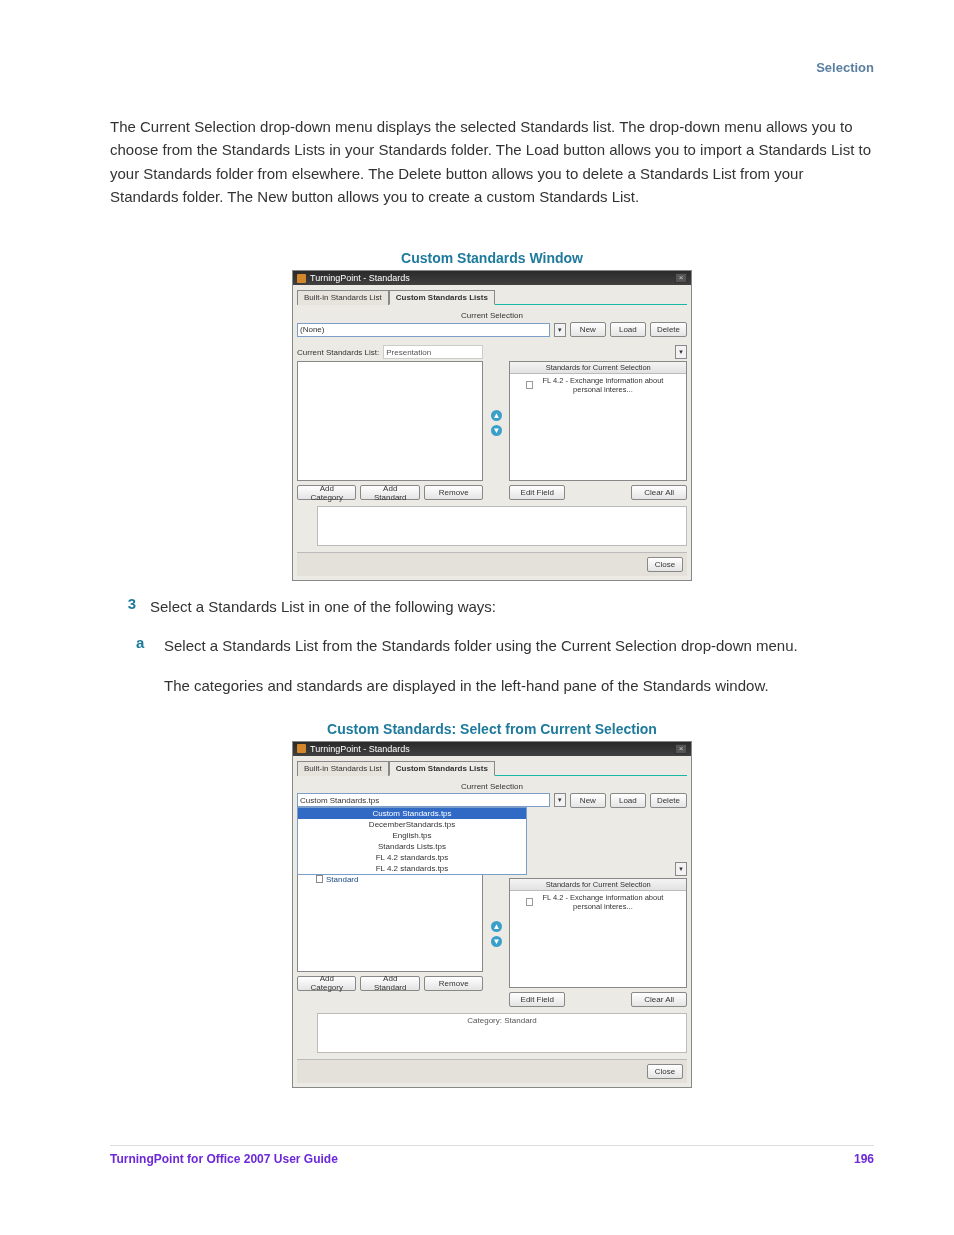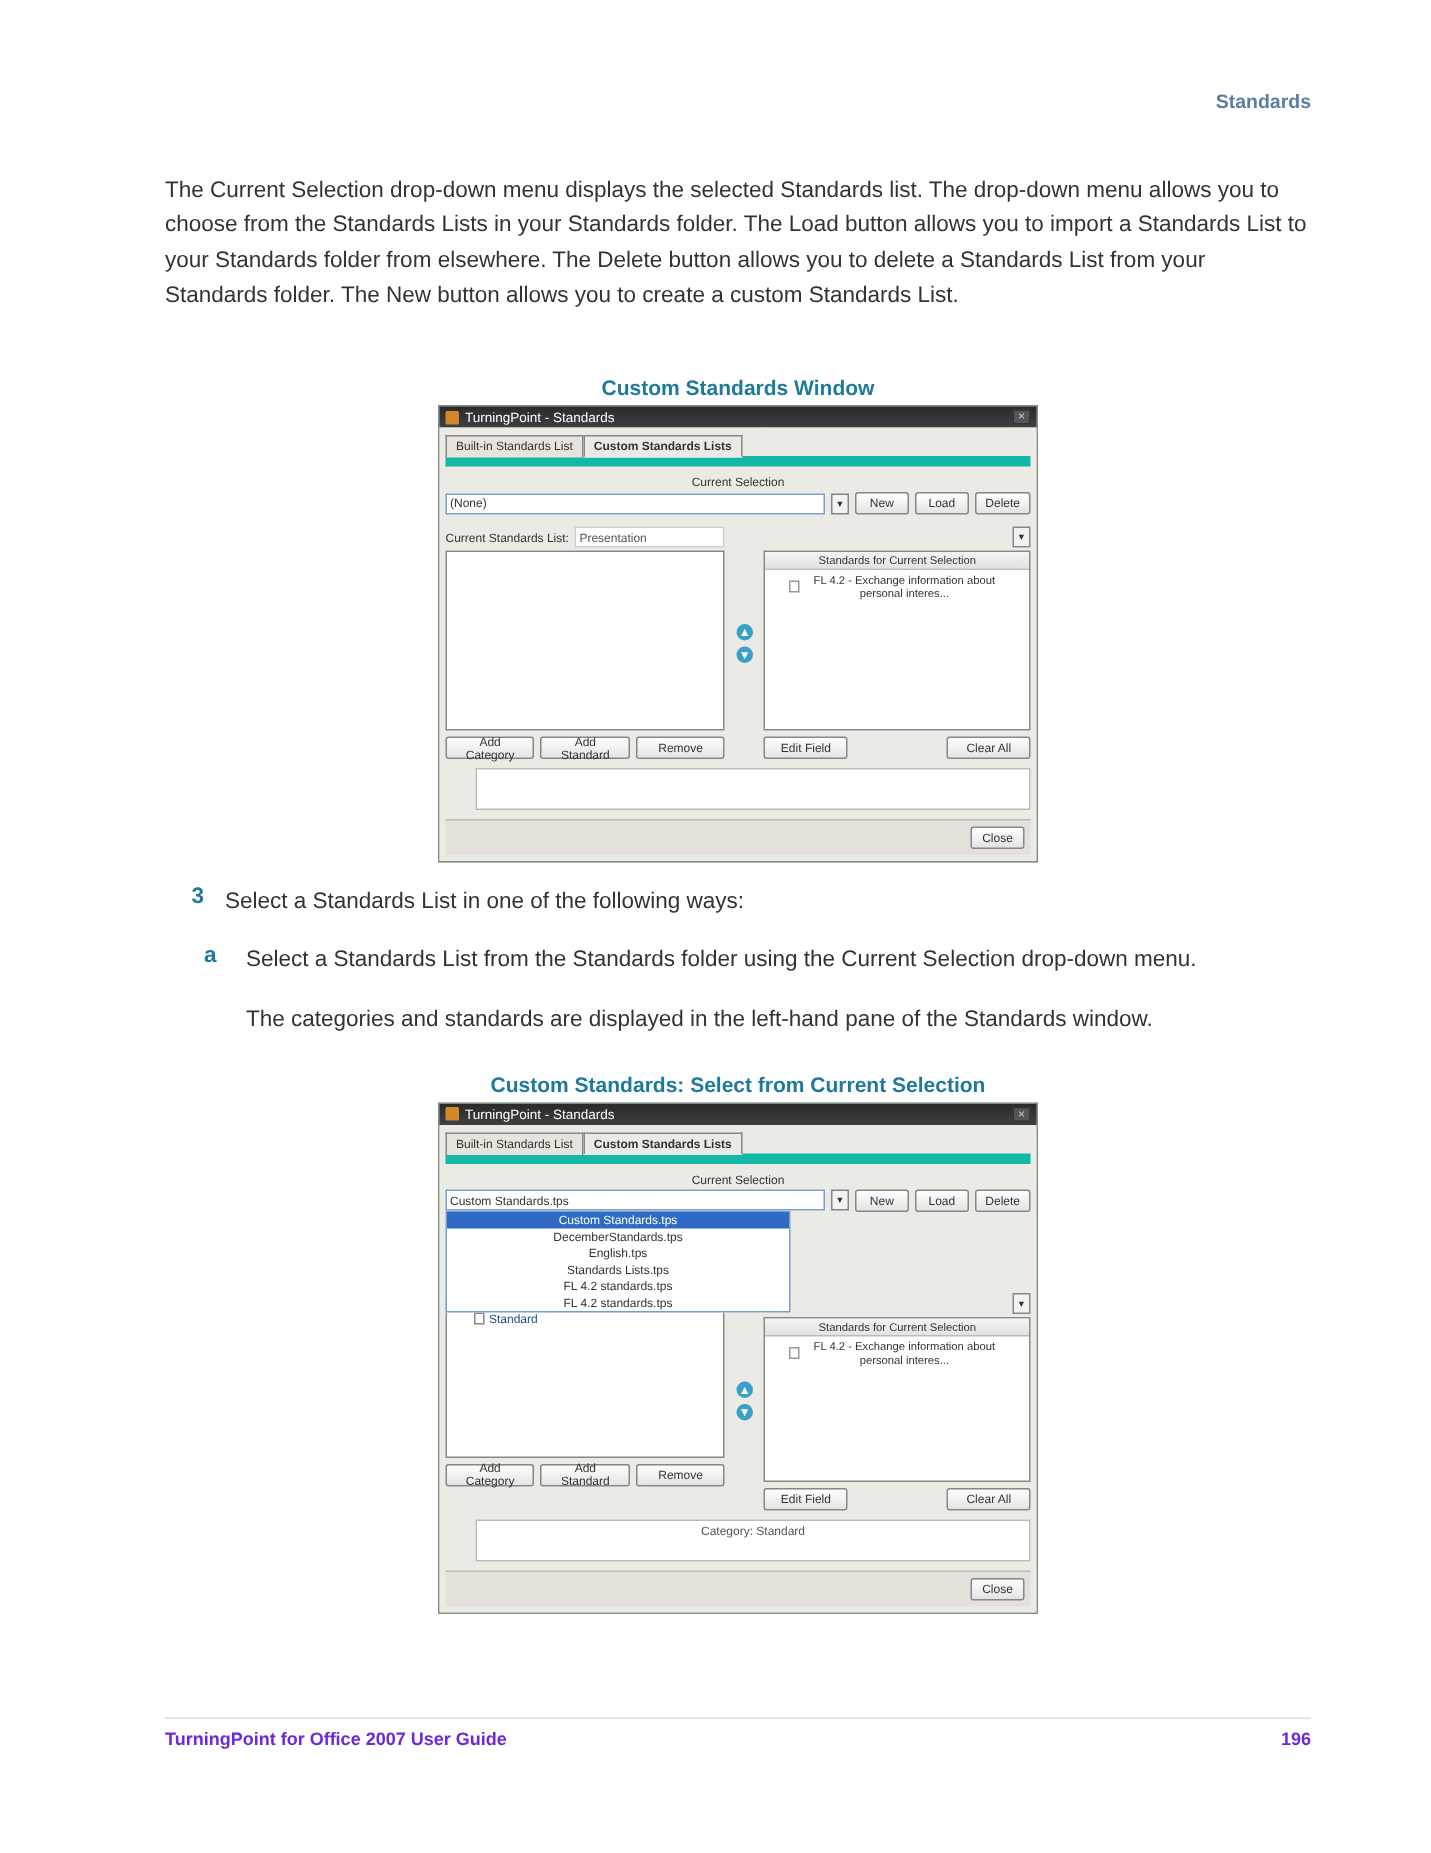--- a/index.html
+++ b/index.html
@@ -60,21 +60,21 @@
     font-size: 9px;
     padding: 2px 4px;
     display: flex;
     justify-content: space-between;
     align-items: center;
   }
   .title-left { display:flex; align-items:center; gap:4px; }
   .app-icon { width:9px; height:9px; background:#d4872a; border-radius:1px; }
   .win-x { width:12px; height:10px; background:#555; border:1px solid #333; color:#ccc; font-size:8px; line-height:8px; text-align:center; }
   .win-body { background:#eceae4; padding:4px; font-size:9px; color:#333; }
-  .tabs { display:flex; gap:0; border-bottom:7px solid #14b8a6; margin-bottom:6px; }
+  .tabs { display:flex; gap:0; border-bottom:1px solid #14b8a6; margin-bottom:6px; }
   .tab {
     font-size:8px; padding:2px 6px; border:1px solid #888; border-bottom:none;
     background:#e6e4dc; position:relative; top:1px;
   }
   .tab.active { background:#eceae4; border-bottom:1px solid #eceae4; font-weight:700; }
   .lbl { font-size:8px; margin:4px 0 2px 0; }
   .row { display:flex; gap:4px; align-items:center; }
   .sel-input {
     flex:1; height:14px; border:1px solid #7a9ec7; background:#fff;
     font-size:8px; padding:0 2px; display:flex; align-items:center;
@@ -95,21 +95,21 @@
   }
   .pane-header { background:linear-gradient(#f4f4f4,#e2e2e2); border-bottom:1px solid #bbb; font-size:7.5px; padding:1px 3px; color:#333; }
   .pane-item { font-size:7.5px; padding:2px 16px; color:#333; display:flex; gap:3px; align-items:center;}
   .chk { width:8px; height:8px; border:1px solid #999; background:#fff; }
   .mid-ctrls { width:14px; display:flex; flex-direction:column; justify-content:center; align-items:center; gap:4px; }
   .circle { width:11px; height:11px; border-radius:50%; display:flex; align-items:center; justify-content:center; font-size:8px; color:#fff; font-weight:700;}
   .circle.up { background:#3aa0c9; }
   .circle.down { background:#3aa0c9; }
   .btn-row { display:flex; gap:4px; margin-top:4px; }
   .btn-row .btn { flex:1; min-width:0; }
-  .notes { margin-top:6px; border:1px solid #bbb; background:#fff; height:28px; font-size:8px; padding:2px 4px; color:#555;margin-left:20px;}
+  .notes { margin-top:6px; border:1px solid #bbb; background:#fff; height:40px; font-size:8px; padding:2px 4px; color:#555;margin-left:20px;}
   .footer-bar { background:#e3e1d9; border-top:1px solid #bbb; padding:4px; display:flex; justify-content:flex-end; margin-top:6px; }
 
   .dd-open { position:relative; }
   .dd-list {
     position:absolute; top:14px; left:0; right:0;
     background:#fff; border:1px solid #7a9ec7; font-size:8px; z-index:5;
   }
   .dd-list div { padding:1px 3px; }
   .dd-list .sel { background:#316ac5; color:#fff; }
 
@@ -121,21 +121,21 @@
     position:absolute; bottom:24px; left:110px; right:80px;
     border-top:1px solid #ddd; padding-top:6px;
     display:flex; justify-content:space-between;
     color:#6d28d9; font-size:12px; font-weight:600;
   }
 </style>
 </head>
 <body>
 
 <div class="page">
-  <div class="header-right">Standards</div>
+  <div class="header-right">Selection</div>
 
   <p class="body-text">The Current Selection drop-down menu displays the selected Standards list. The drop-down menu allows you to choose from the Standards Lists in your Standards folder. The Load button allows you to import a Standards List to your Standards folder from elsewhere. The Delete button allows you to delete a Standards List from your Standards folder. The New button allows you to create a custom Standards List.</p>
 
   <div class="fig-wrap">
     <div style="width:400px; margin:0 auto;">
       <div class="fig-caption">Custom Standards Window</div>
     </div>
     <div class="win">
       <div class="titlebar">
         <div class="title-left">

